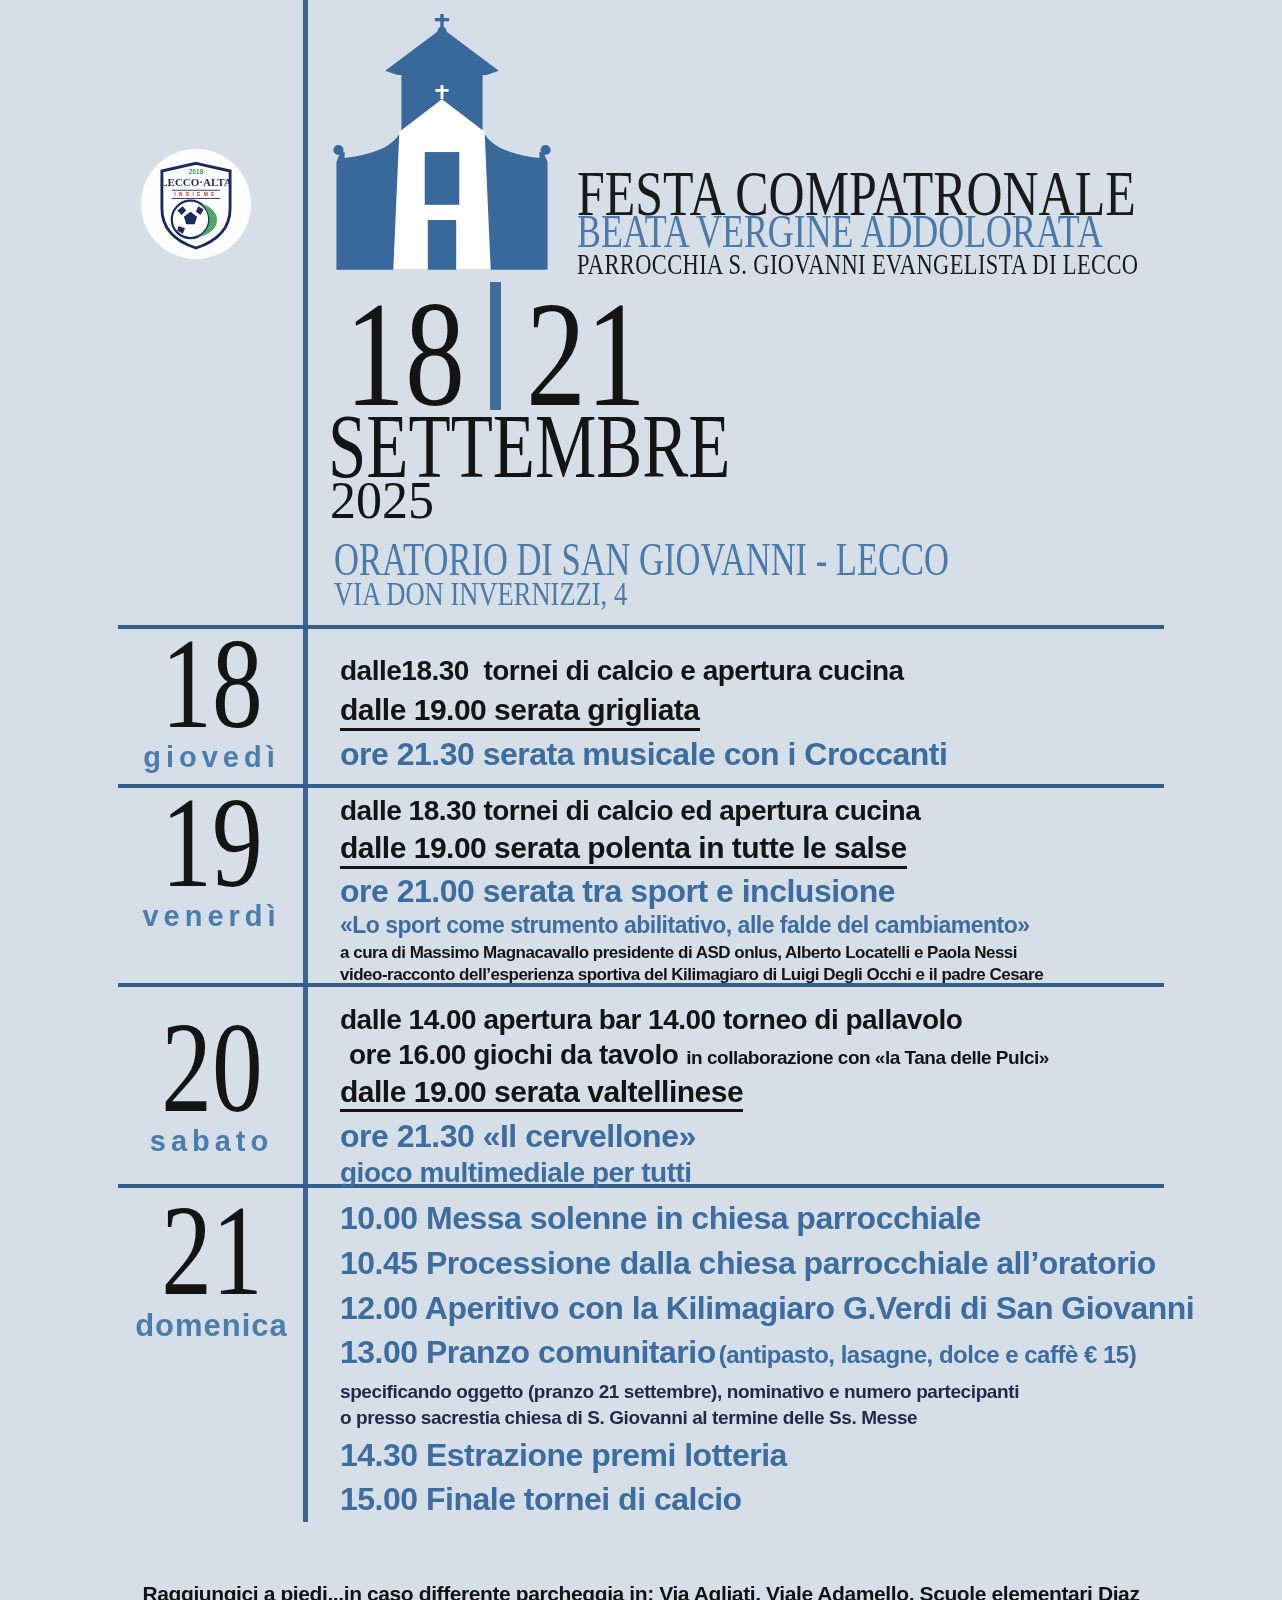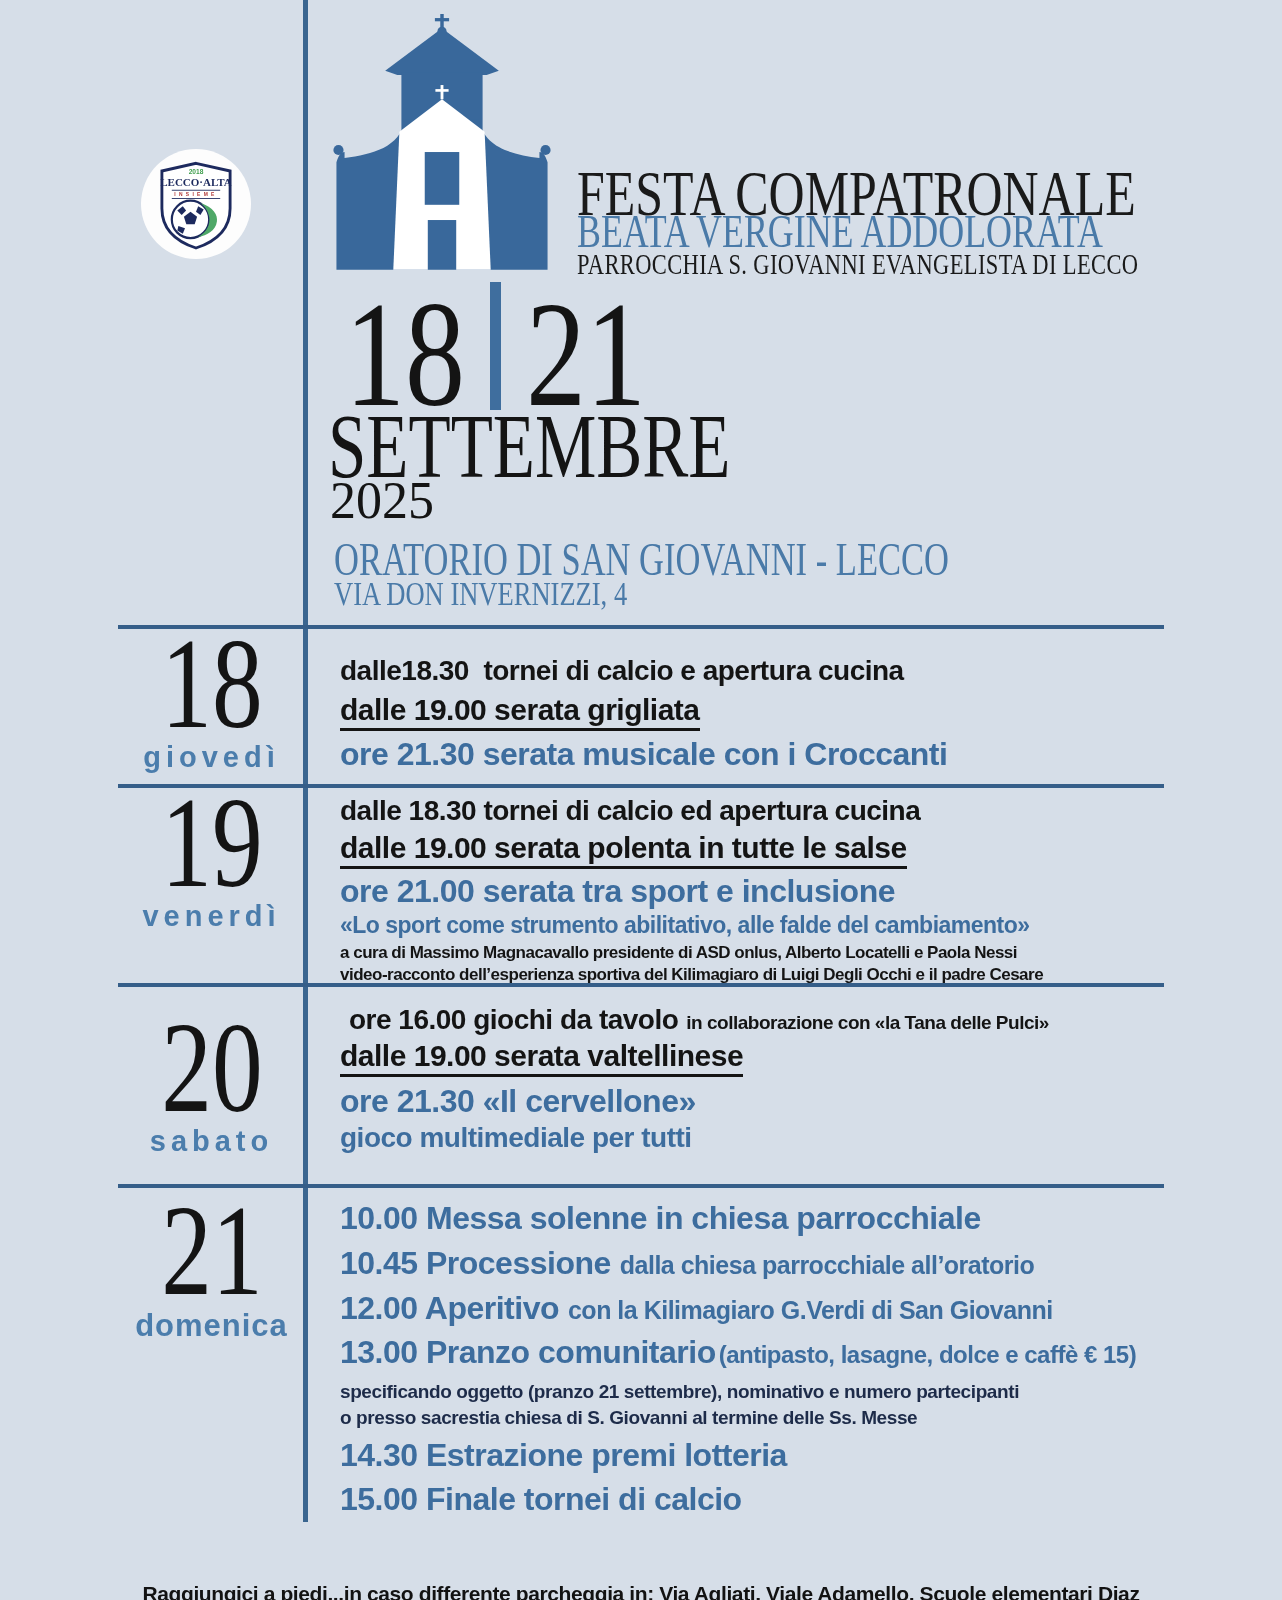--- a/index.html
+++ b/index.html
@@ -45,21 +45,21 @@
   .line{white-space:pre;font-weight:bold;line-height:1.12;}
   .l-black{font-size:28px;letter-spacing:-.5px;color:#141414;}
   .l-black-u{font-size:30px;letter-spacing:-.5px;color:#141414;}
   .l-black-u .u{border-bottom:3px solid #141414;padding-bottom:1px;display:inline-block;}
   .l-blue-lg{font-size:32px;letter-spacing:-.5px;color:#3d6d9e;}
   .l-blue-md{font-size:23px;letter-spacing:-.5px;color:#3d6d9e;}
   .l-blue-28{font-size:28px;letter-spacing:-.5px;color:#3d6d9e;}
   .l-black-sm{font-size:17px;letter-spacing:-.5px;color:#141414;line-height:1.3;}
   .l-navy-sm{font-size:19px;letter-spacing:-.4px;color:#1d2b49;line-height:1.22;}
   .sfx20{font-size:19px;letter-spacing:-.5px;color:#141414;margin-left:8px;}
-  .sfx21{font-size:25px;letter-spacing:-.5px;color:#3d6d9e;margin-left:9px;}
+  .sfx21{font-size:32px;letter-spacing:-.5px;color:#3d6d9e;margin-left:9px;}
   .sfx21sm{font-size:24px;letter-spacing:-.5px;color:#3d6d9e;margin-left:3px;}
 
   
   #r18{top:629px;height:155px;} #r18 .daycol{top:8px;} #r18 .content{top:26px;}
   #r18 .ln1{margin-bottom:7px;} #r18 .ln2{margin-bottom:6px;}
   #r19{top:788px;height:195px;} #r19 .daycol{top:8px;} #r19 .content{top:7px;}
   #r19 .ln1{margin-bottom:5px;} #r19 .ln2{margin-bottom:5px;} #r19 .ln3{margin-bottom:3px;}
   #r19 .ln4{margin-bottom:3px;}
   #r20{top:987px;height:224px;} #r20 .daycol{top:34px;} #r20 .content{top:17px;}
   #r20 .ln1{margin-bottom:4px;} #r20 .ln2{margin-bottom:4px;margin-left:9px;} #r20 .ln3{margin-bottom:7px;}
@@ -160,20 +160,21 @@
       <div class="line l-black-sm">video-racconto dell’esperienza sportiva del Kilimagiaro di Luigi Degli Occhi e il padre Cesare</div>
     </div>
   </section>
 
   <section class="row" id="r20">
     <div class="daycol">
       <div class="daynum">20</div>
       <div class="dayname">sabato</div>
     </div>
     <div class="content">
+      <div class="line l-black ln1">dalle 14.00 apertura bar 14.00 torneo di pallavolo</div>
       <div class="line l-black ln2"><span>ore 16.00 giochi da tavolo</span><span class="sfx20">in collaborazione con «la Tana delle Pulci»</span></div>
       <div class="line l-black-u ln3"><span class="u">dalle 19.00 serata valtellinese</span></div>
       <div class="line l-blue-lg ln4">ore 21.30 «Il cervellone»</div>
       <div class="line l-blue-28">gioco multimediale per tutti</div>
     </div>
   </section>
 
   <section class="row" id="r21">
     <div class="daycol">
       <div class="daynum">21</div>

